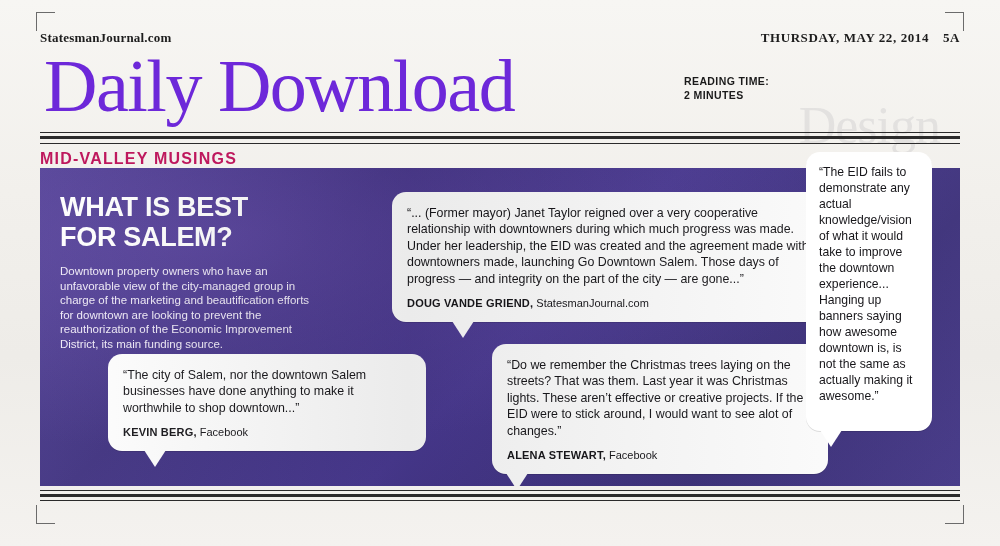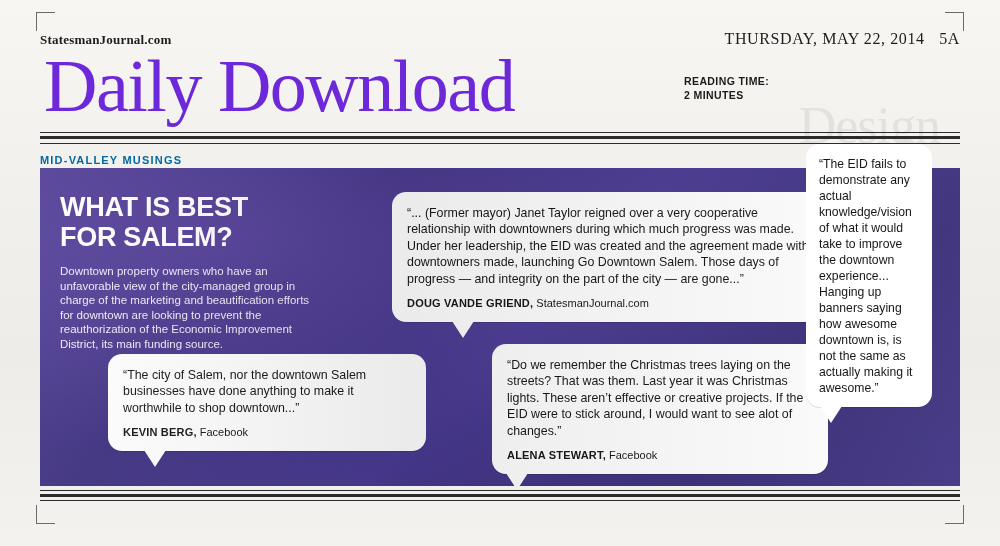--- a/index.html
+++ b/index.html
@@ -53,22 +53,22 @@
   }
   .site-name {
     font-family: "Liberation Serif", serif;
     font-size: 13px;
     font-weight: 700;
     letter-spacing: 0.2px;
     color: #1d1d1d;
   }
   .dateline {
     font-family: "Liberation Serif", serif;
-    font-size: 16px;
-    font-weight: 400;
+    font-size: 13px;
+    font-weight: 700;
     letter-spacing: 0.6px;
     color: #1d1d1d;
   }
   .dateline .page-no { margin-left: 10px; }
 
   
   .title-block {
     position: absolute;
     top: 46px;
     left: 44px;
@@ -112,24 +112,24 @@
   
   .kicker-bar {
     position: absolute;
     left: 40px;
     top: 150px;
     width: 920px;
     height: 18px;
   }
   .kicker {
     font-family: "Liberation Sans", sans-serif;
-    font-size: 11px;
+    font-size: 16px;
     font-weight: 700;
     letter-spacing: 1.2px;
-    color: #0369a1;
+    color: #be185d;
   }
 
   
   .panel {
     position: absolute;
     left: 40px;
     top: 168px;
     width: 920px;
     height: 318px;
     background:
@@ -219,23 +219,23 @@
   .bubble-b .tail { left: 36px; bottom: -16px; }
 
   
   .bubble-c { left: 452px; top: 176px; width: 336px; }
   .bubble-c .tail { left: 14px; bottom: -16px; }
 
   
   .bubble-d {
     position: absolute;
     left: 806px;
-    top: 144px;
+    top: 152px;
     width: 126px;
-    padding: 12px 12px 11px 13px;
+    padding: 12px 12px 27px 13px;
     z-index: 5;
   }
   .bubble-d .quote { font-size: 12.2px; line-height: 16px; }
   .bubble-d .tail { left: 14px; bottom: -16px; }
 
   
   .bottom-rules {
     position: absolute;
     left: 40px;
     right: 40px;

